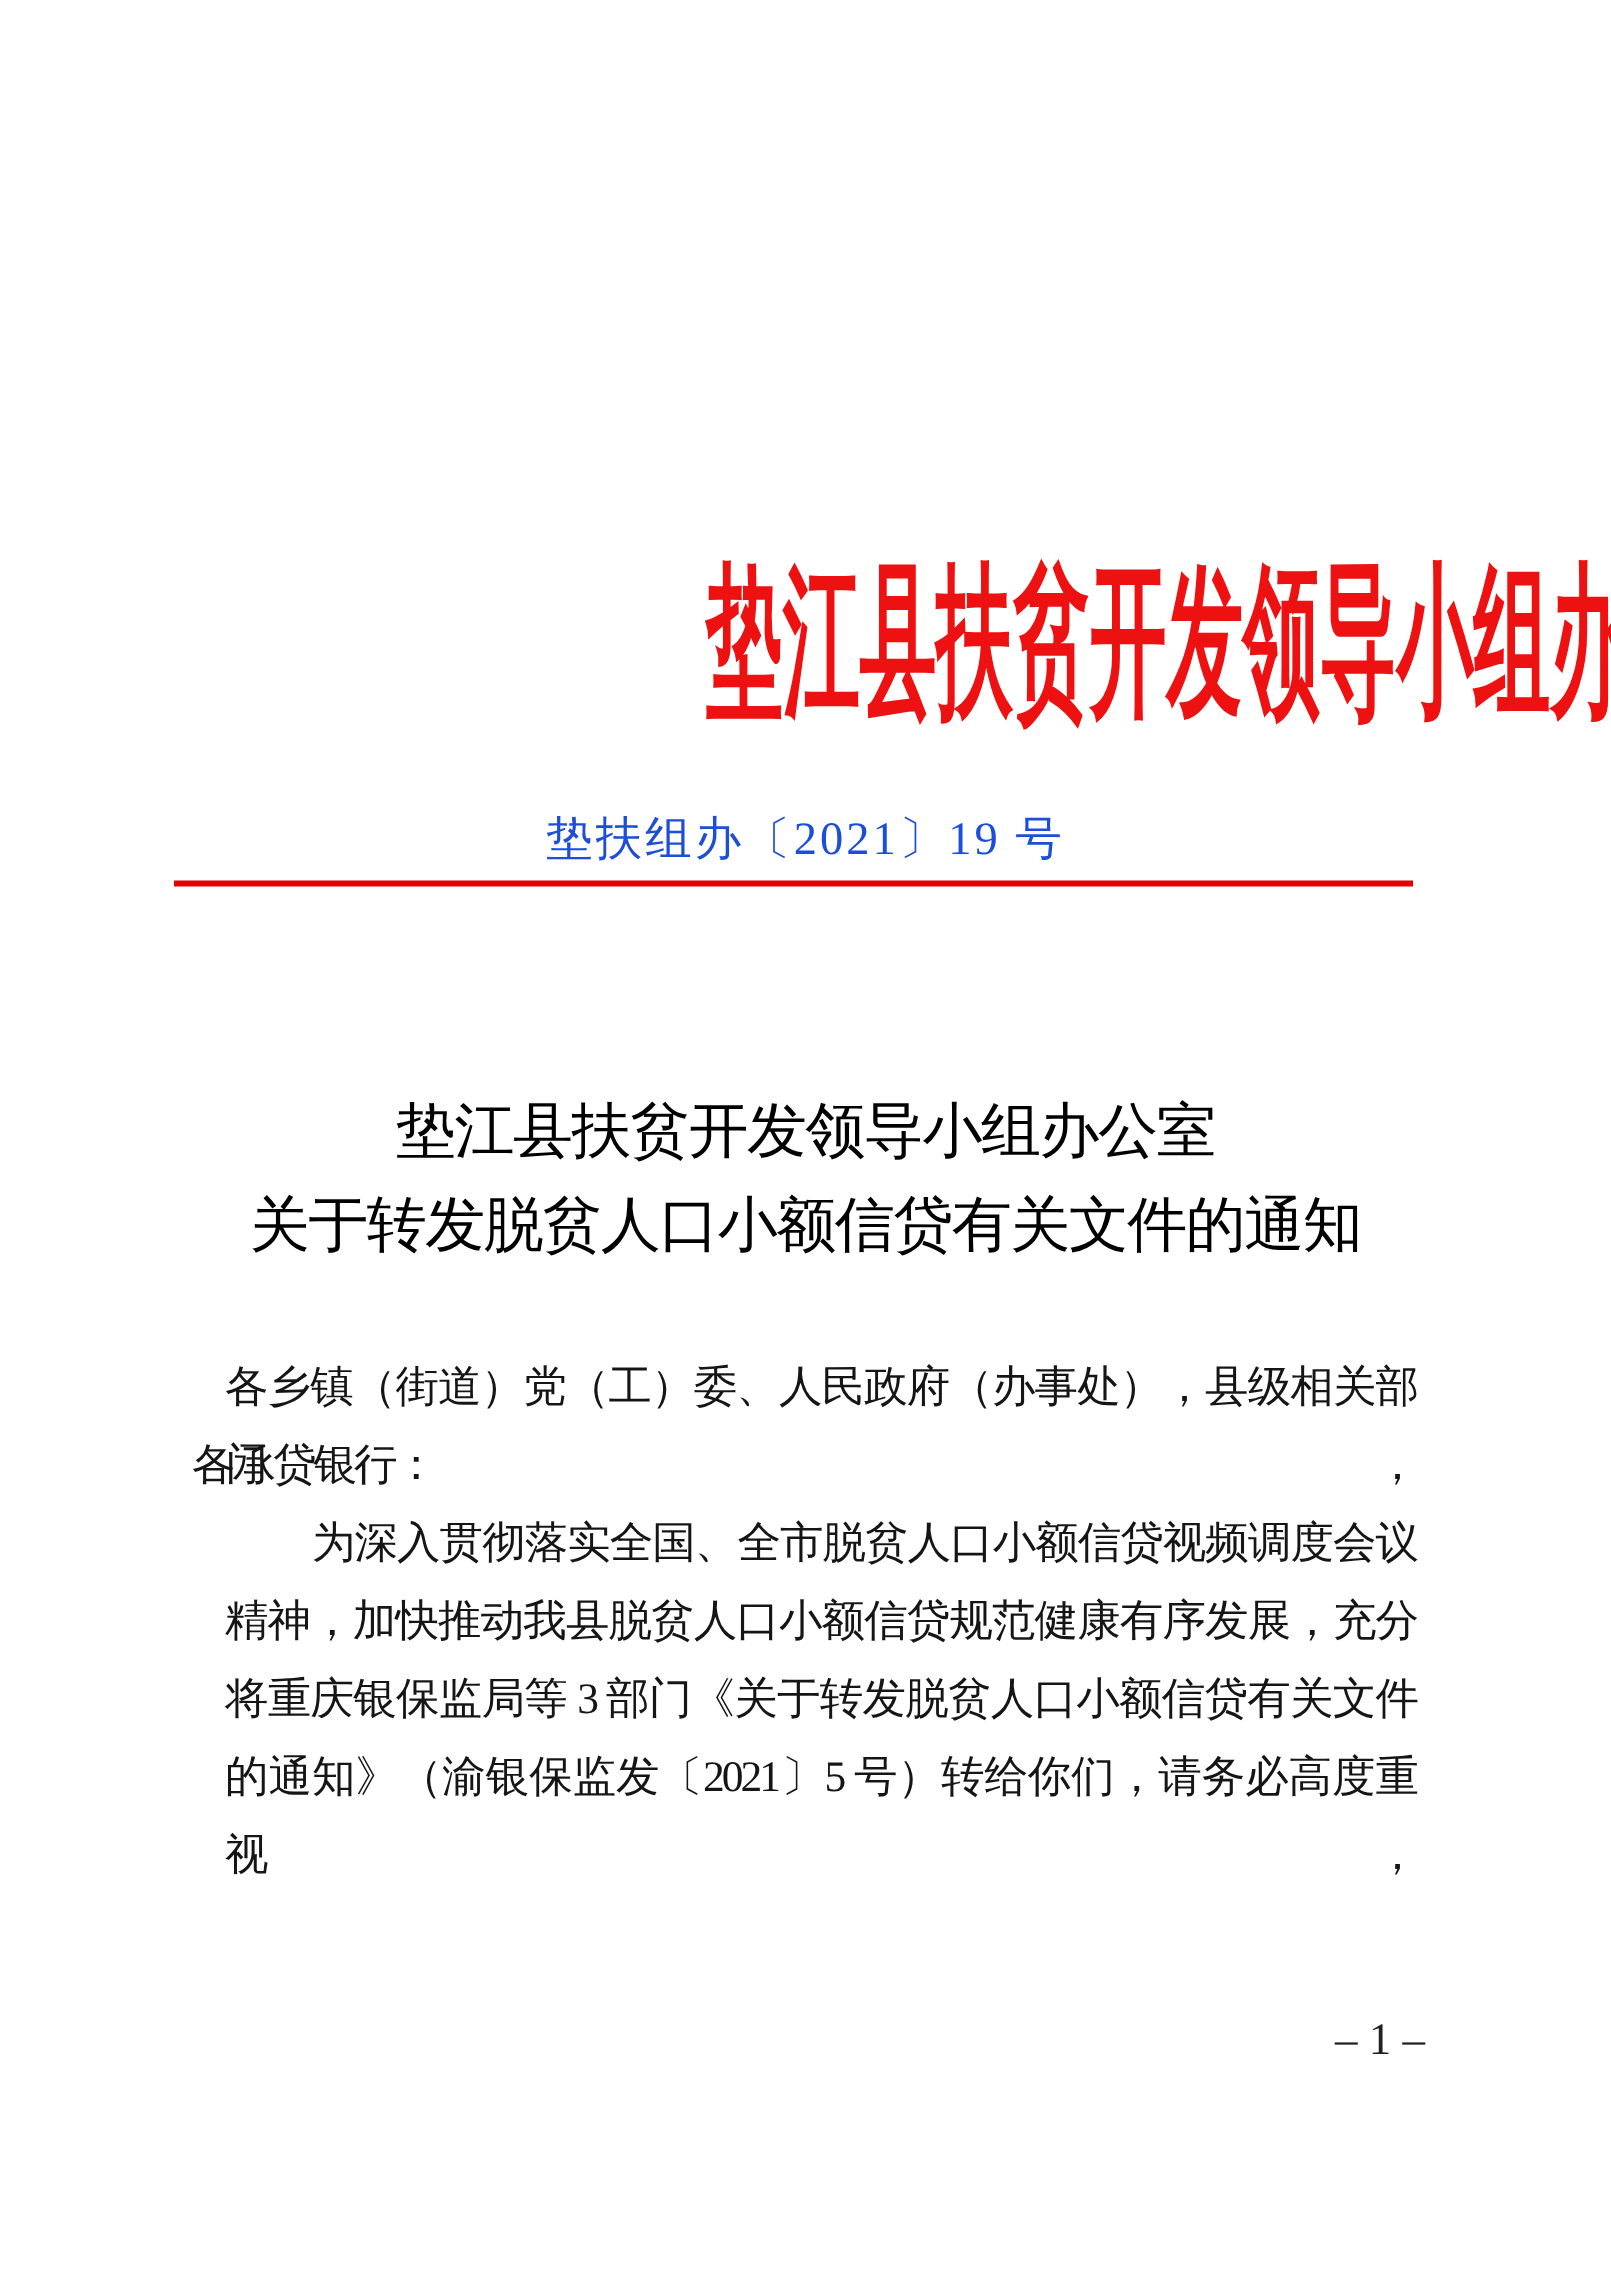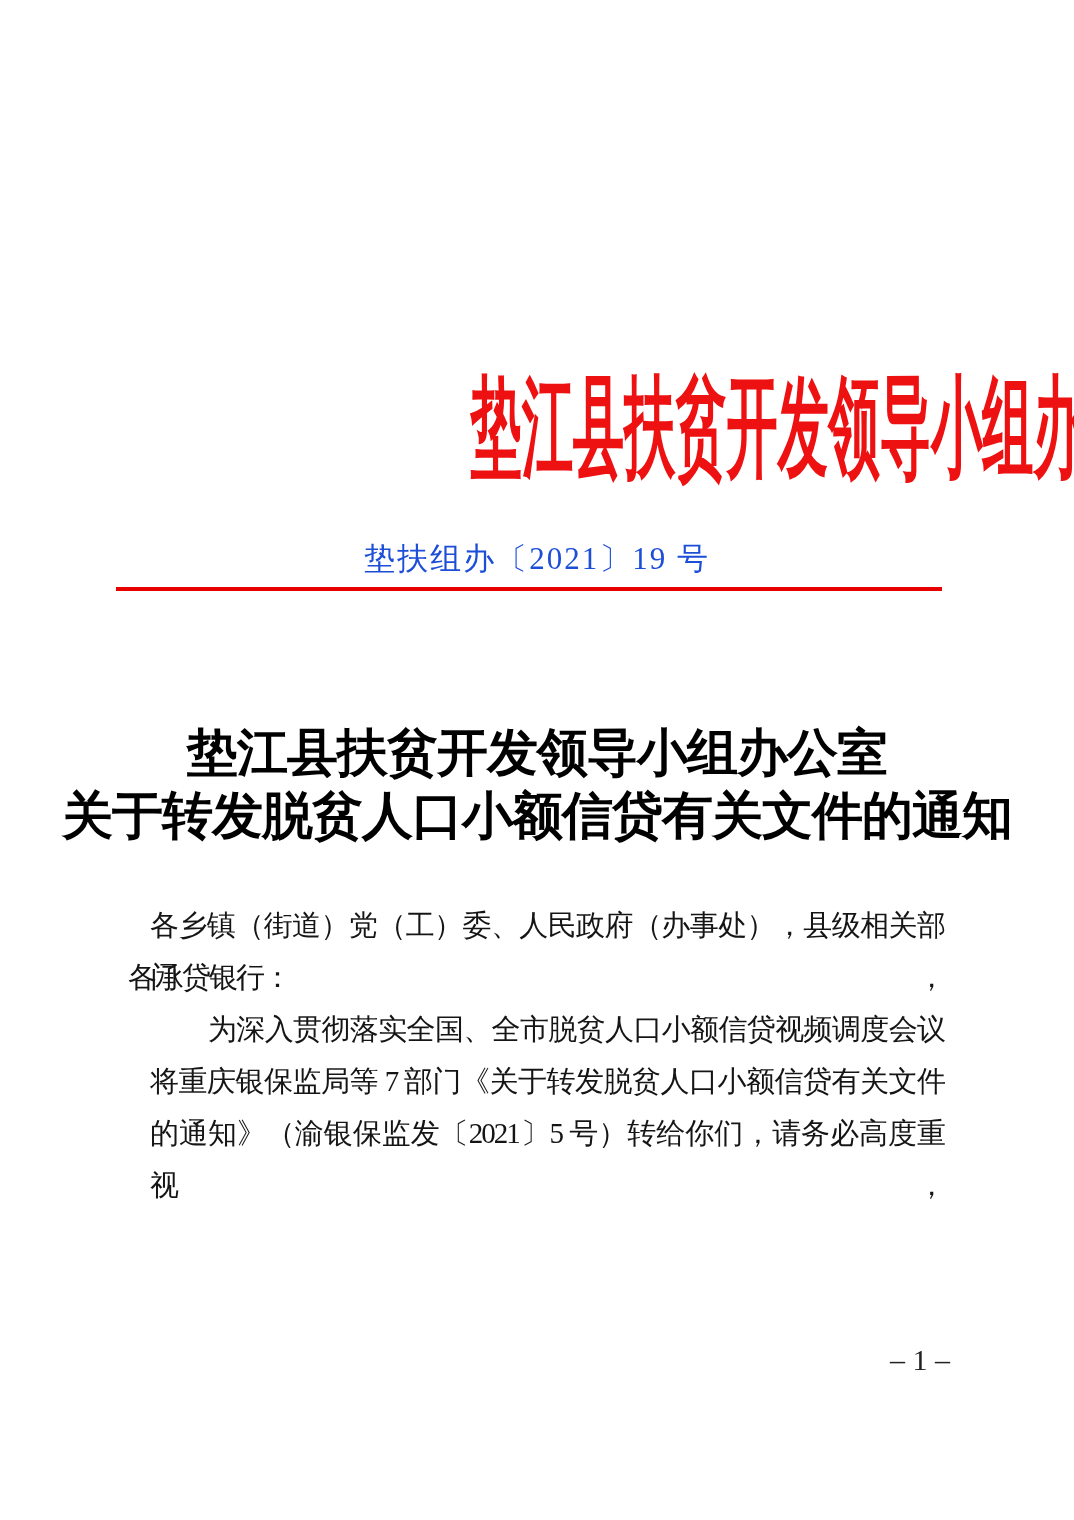--- a/index.html
+++ b/index.html
@@ -56,22 +56,22 @@
     height: 4px;
     background: var(--divider-red, #e60000);
   }
   
   .doc-title {
     position: absolute;
     top: 722px;
     left: 0;
     width: 100%;
     text-align: center;
-    font-weight: bold;
-    font-size: 51px;
+    font-weight: normal;
+    font-size: 40px;
     line-height: 63px;
     letter-spacing: -1px;
     color: #000000;
   }
   
   .body-text {
     position: absolute;
     top: 899px;
     left: 128px;
     width: 816px;
@@ -119,19 +119,20 @@
 
   <div class="doc-title">
     <div class="title-line">垫江县扶贫开发领导小组办公室</div>
     <div class="title-line">关于转发脱贫人口小额信贷有关文件的通知</div>
   </div>
 
   <div class="body-text">
     <div class="body-line just">各乡镇（街道）党（工）委、人民政府（办事处），县级相关部门，</div>
     <div class="body-line">各承贷银行：</div>
     <div class="body-line just indent">为深入贯彻落实全国、全市脱贫人口小额信贷视频调度会议</div>
-    <div class="body-line just">将重庆银保监局等 7 部门《关于转发脱贫人口小额信贷有关文件</div>
+    <div class="body-line just">精神，加快推动我县脱贫人口小额信贷规范健康有序发展，充分</div>
+    <div class="body-line just">将重庆银保监局等 3 部门《关于转发脱贫人口小额信贷有关文件</div>
     <div class="body-line just">的通知》（渝银保监发〔2021〕5 号）转给你们，请务必高度重视，</div>
   </div>
 
   <div class="page-number">– 1 –</div>
 
 </div>
 
 </body></html>

